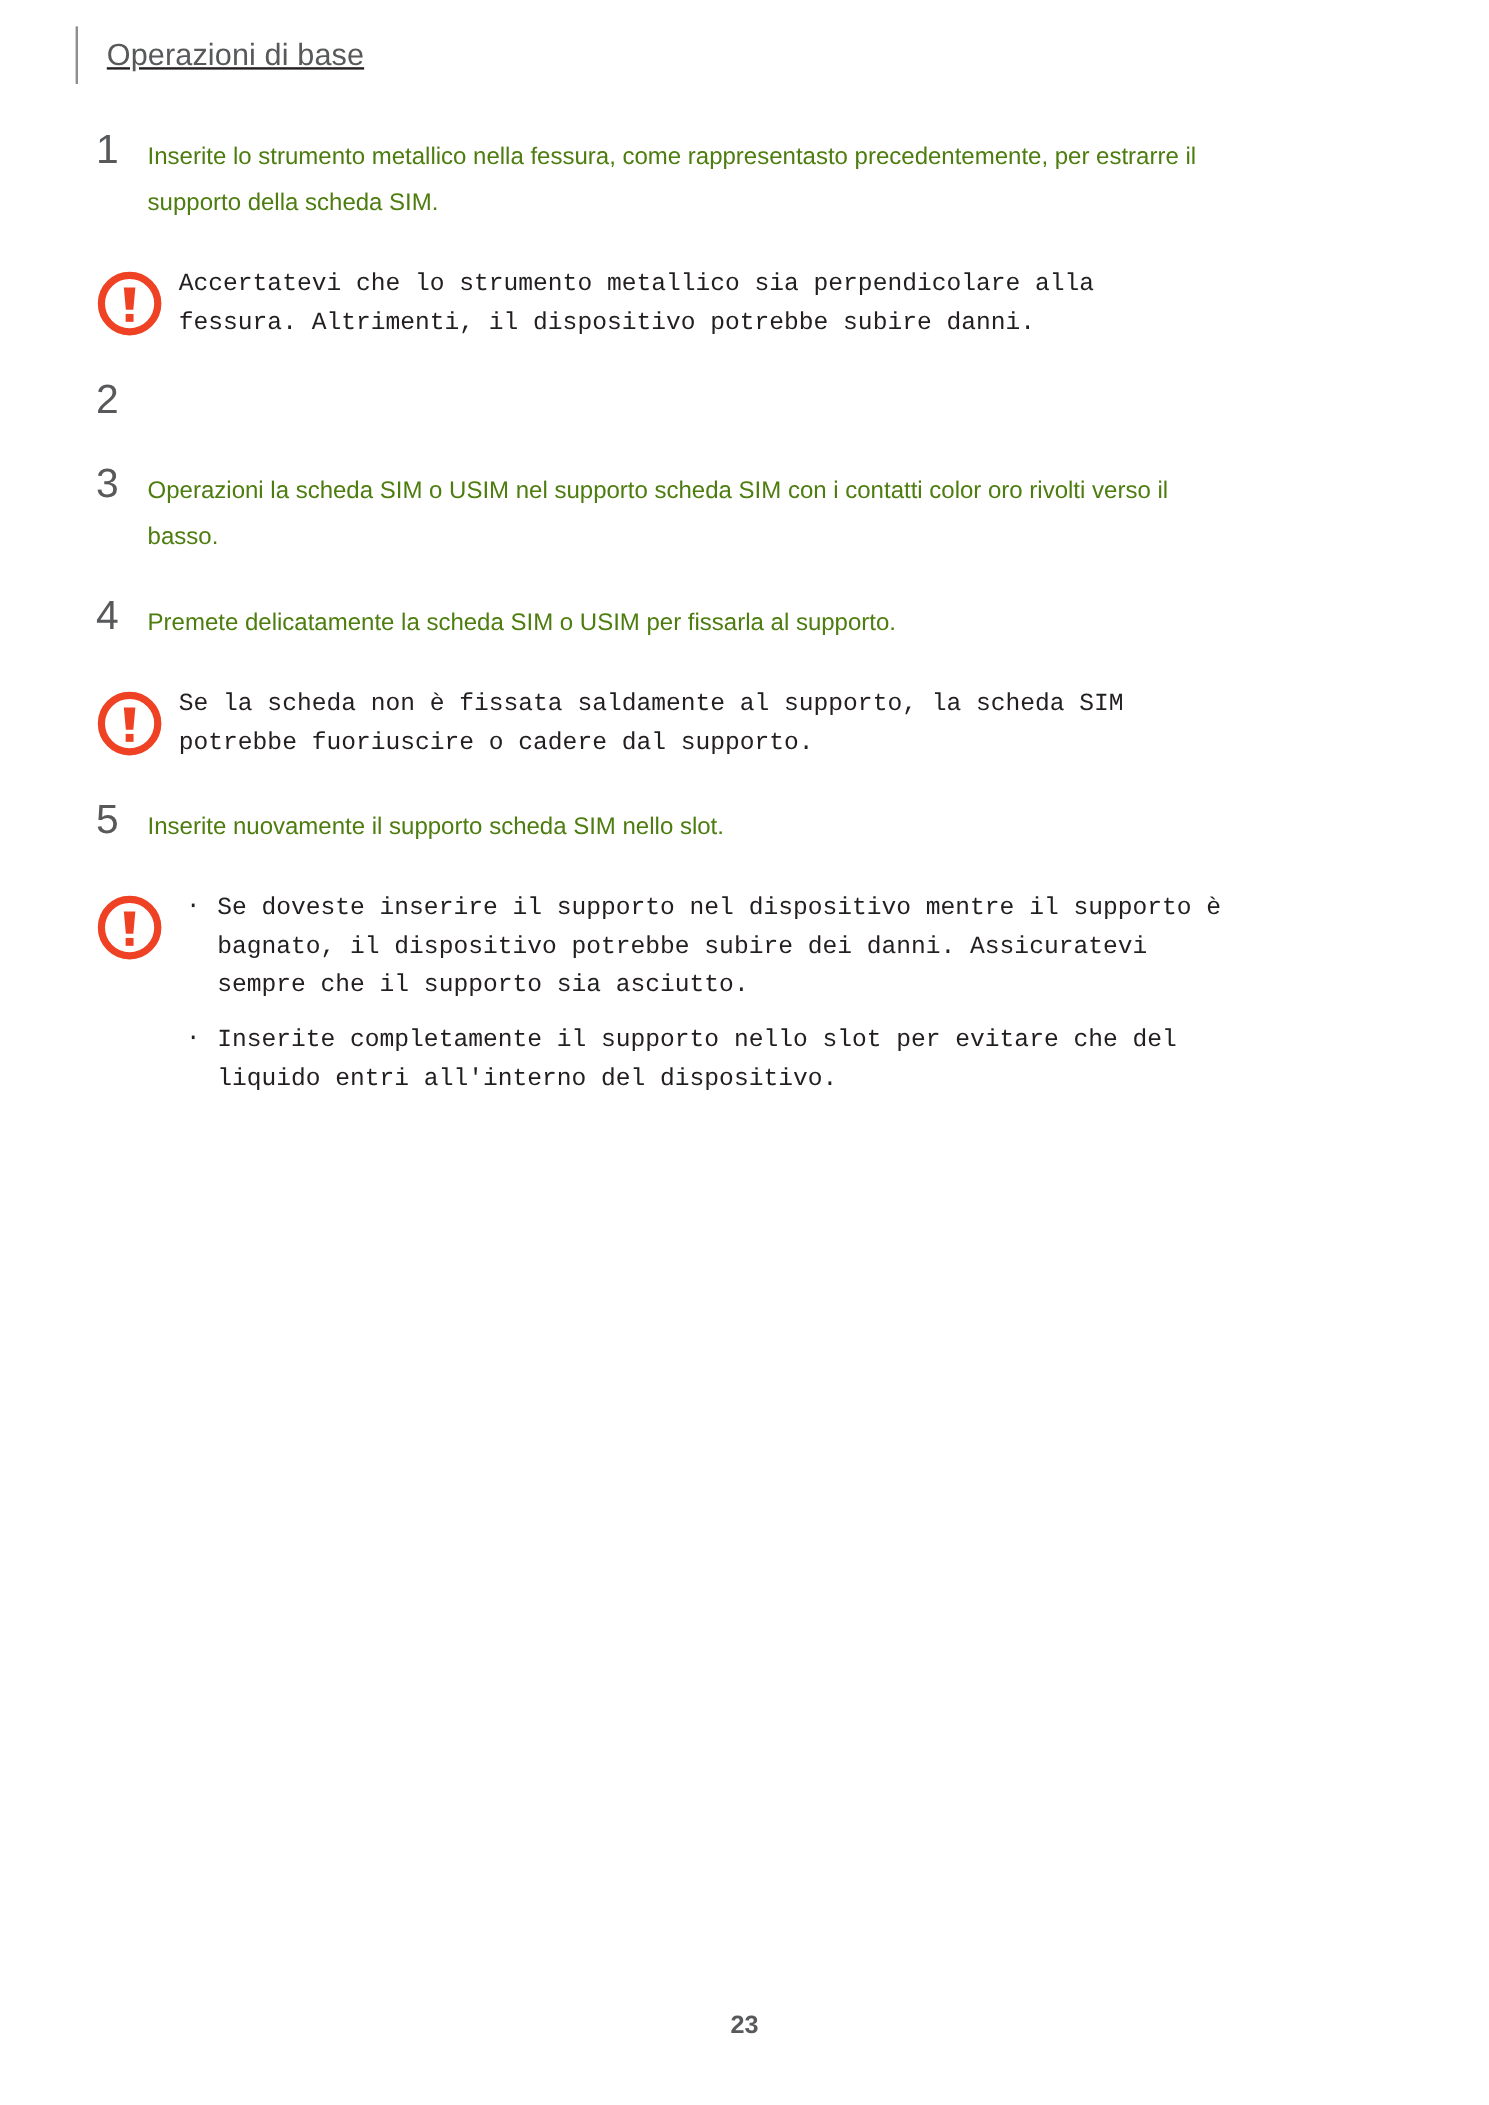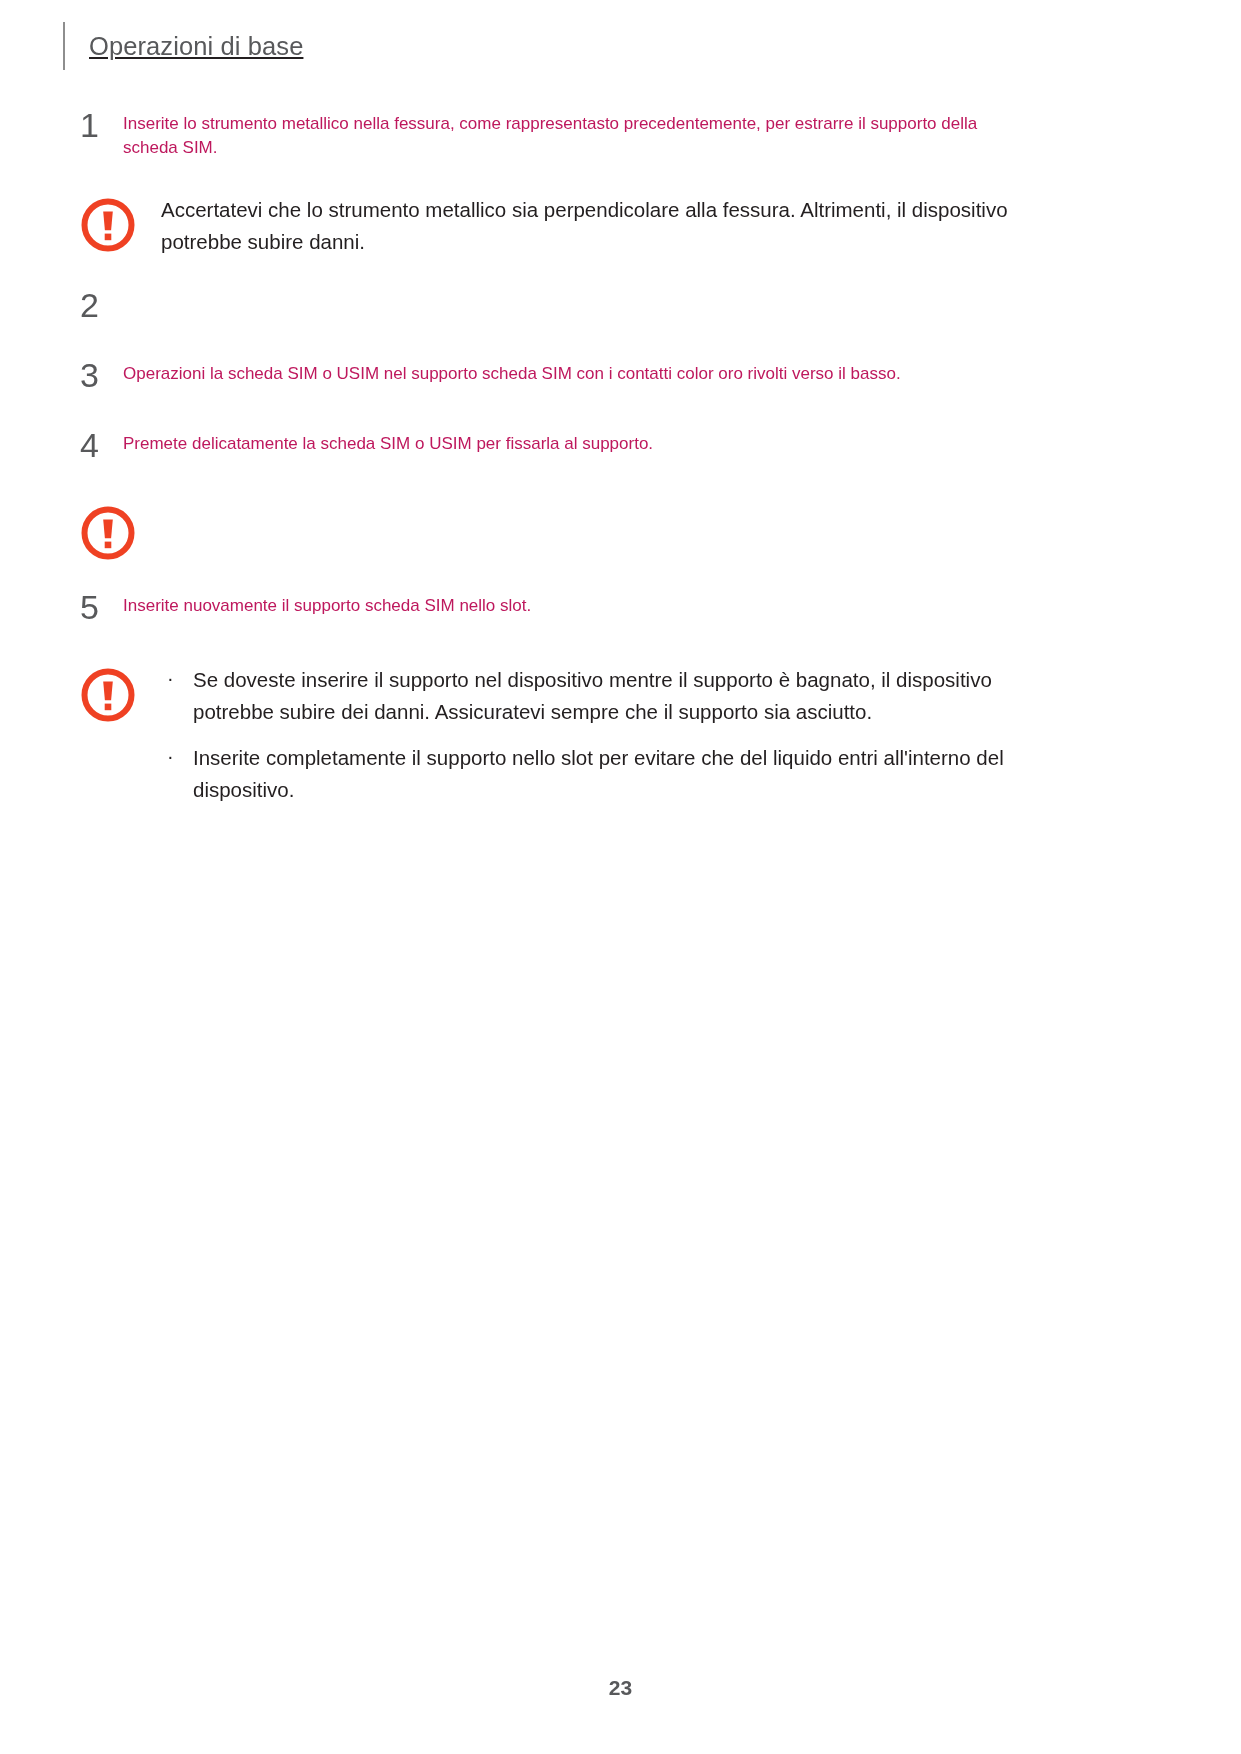--- a/index.html
+++ b/index.html
@@ -74,48 +74,49 @@
     line-height: 36px;
     color: #58595b;
     font-weight: 400;
     text-align: left;
     position: relative;
     top: -5px;
   }
   .step-text {
     flex: 1 1 auto;
     max-width: 890px;
-    font-size: 17px;
-    line-height: 24px;
-    color: #be185d;
+    font-size: 20px;
+    line-height: 38px;
+    color: #4d7c0f;
     padding-right: 30px;
   }
 
   
   .note {
     display: flex;
     align-items: flex-start;
     margin: 0 0 34px 0;
   }
   .note-icon {
     flex: 0 0 auto;
     width: 58px;
     height: 58px;
     margin-left: 79px;
     position: relative;
     top: 2px;
   }
   .note-body {
     flex: 1 1 auto;
-    margin-left: 24px;
+    margin-left: 12px;
     max-width: 872px;
     font-size: 20.5px;
     line-height: 32px;
     color: #231f20;
     padding-right: 20px;
+    font-family: Liberation Mono, monospace;
   }
 
   
   .note-list {
     list-style: none;
     margin: 0;
     padding: 0;
   }
   .note-list li {
     position: relative;
@@ -177,20 +178,21 @@
       <div class="step">
         <div class="step-num">4</div>
         <div class="step-text">Premete delicatamente la scheda SIM o USIM per fissarla al supporto.</div>
       </div>
       <div class="note">
         <span class="note-icon"><svg viewBox="0 0 58 58" width="58" height="58" aria-hidden="true">
             <circle cx="29" cy="29" r="23.5" fill="none" stroke="#ef4123" stroke-width="6"></circle>
             <polygon points="24.2,15.6 33.8,15.6 32.1,34.2 25.9,34.2" fill="#ef4123"></polygon>
             <rect x="25.7" y="37.6" width="6.6" height="6.6" fill="#ef4123"></rect>
           </svg></span>
+        <div class="note-body">Se la scheda non è fissata saldamente al supporto, la scheda SIM potrebbe fuoriuscire o cadere dal supporto.</div>
       </div>
       <div class="step">
         <div class="step-num">5</div>
         <div class="step-text">Inserite nuovamente il supporto scheda SIM nello slot.</div>
       </div>
       <div class="note">
         <span class="note-icon"><svg viewBox="0 0 58 58" width="58" height="58" aria-hidden="true">
             <circle cx="29" cy="29" r="23.5" fill="none" stroke="#ef4123" stroke-width="6"></circle>
             <polygon points="24.2,15.6 33.8,15.6 32.1,34.2 25.9,34.2" fill="#ef4123"></polygon>
             <rect x="25.7" y="37.6" width="6.6" height="6.6" fill="#ef4123"></rect>

